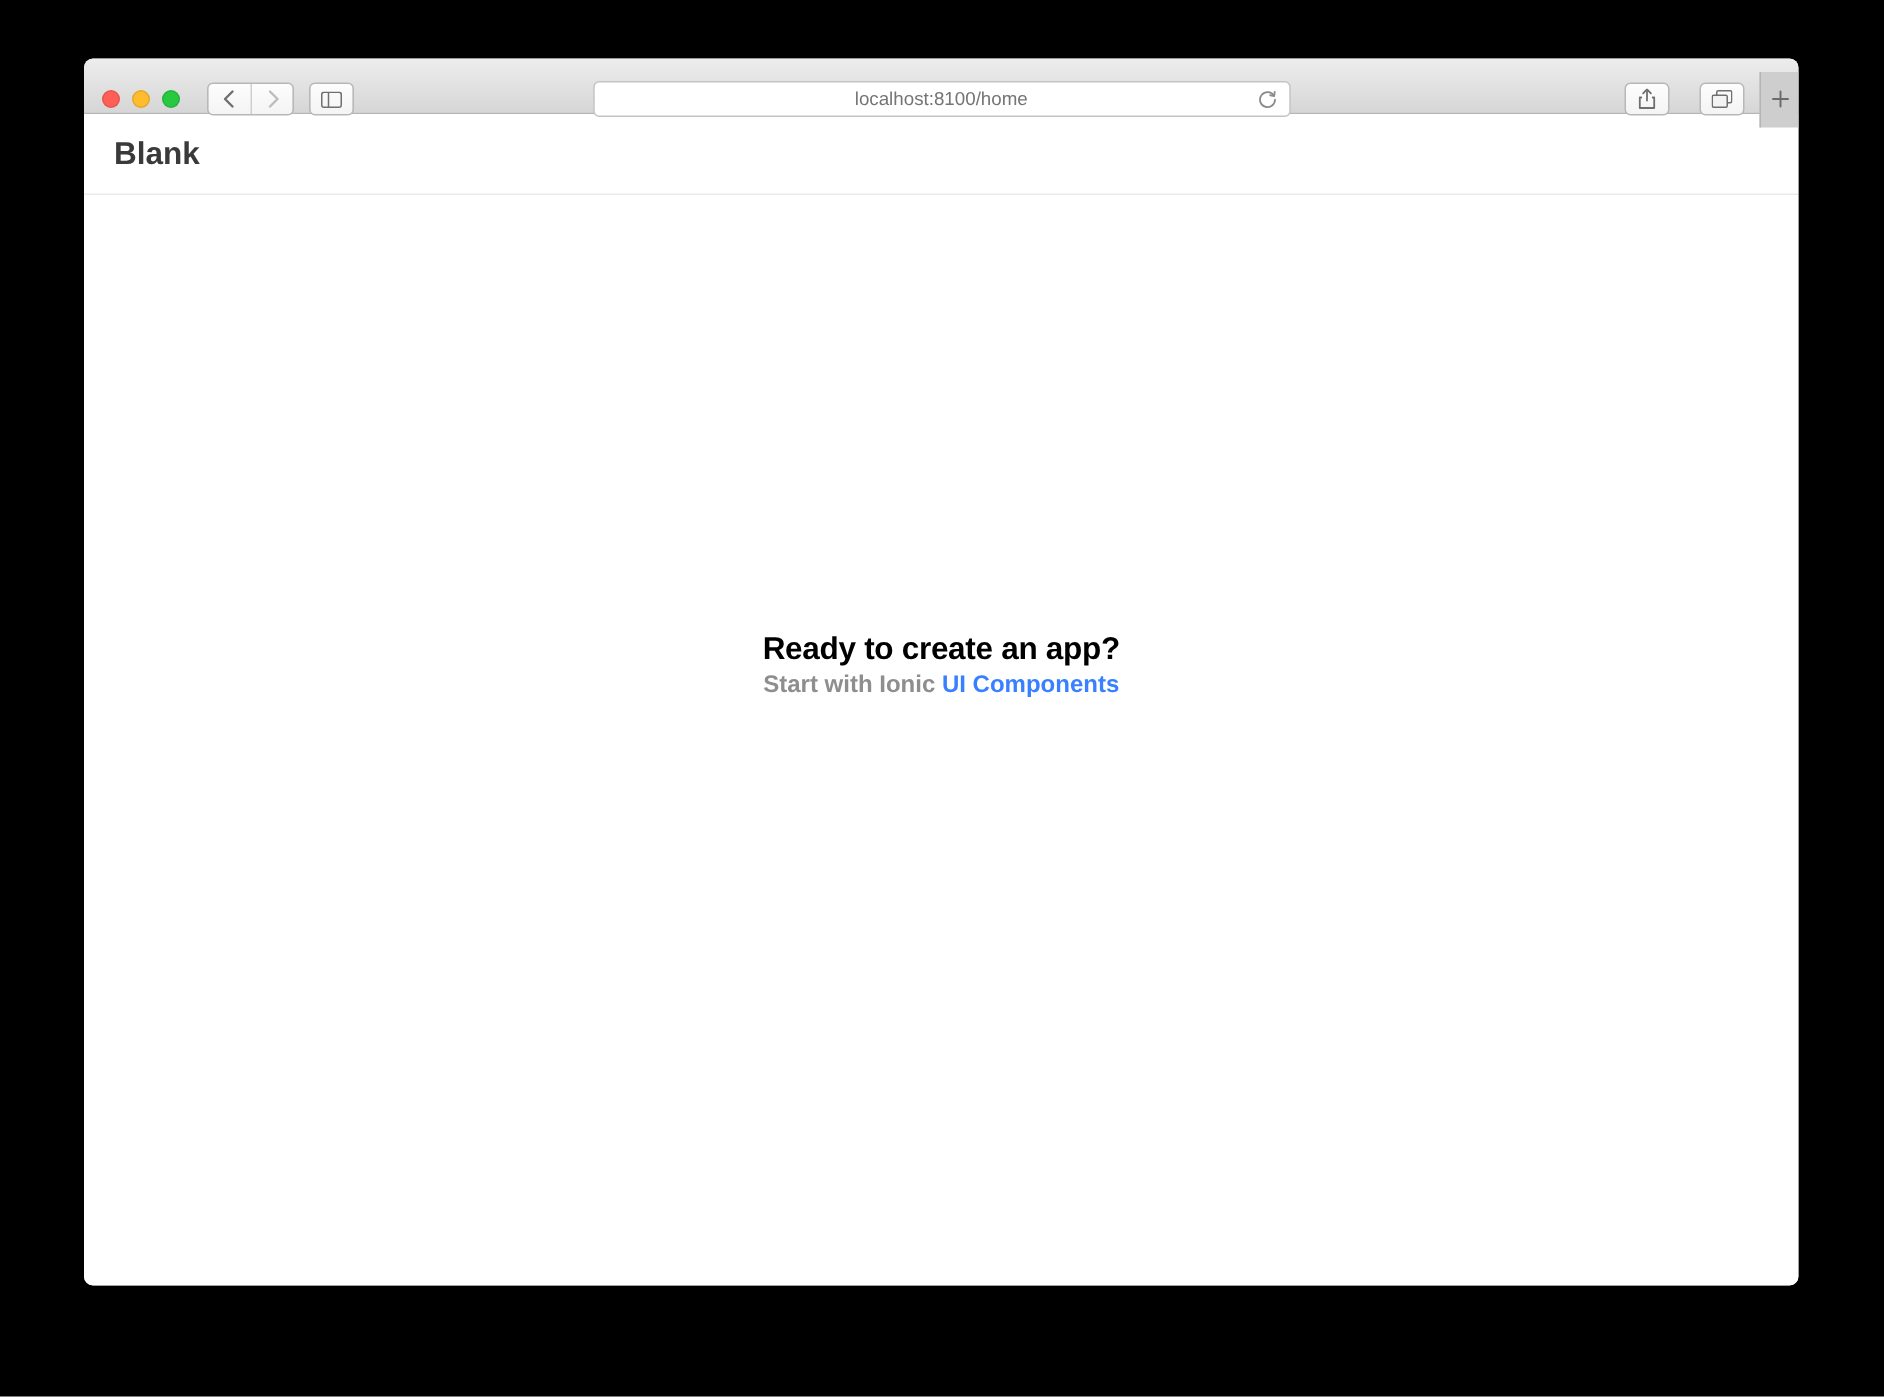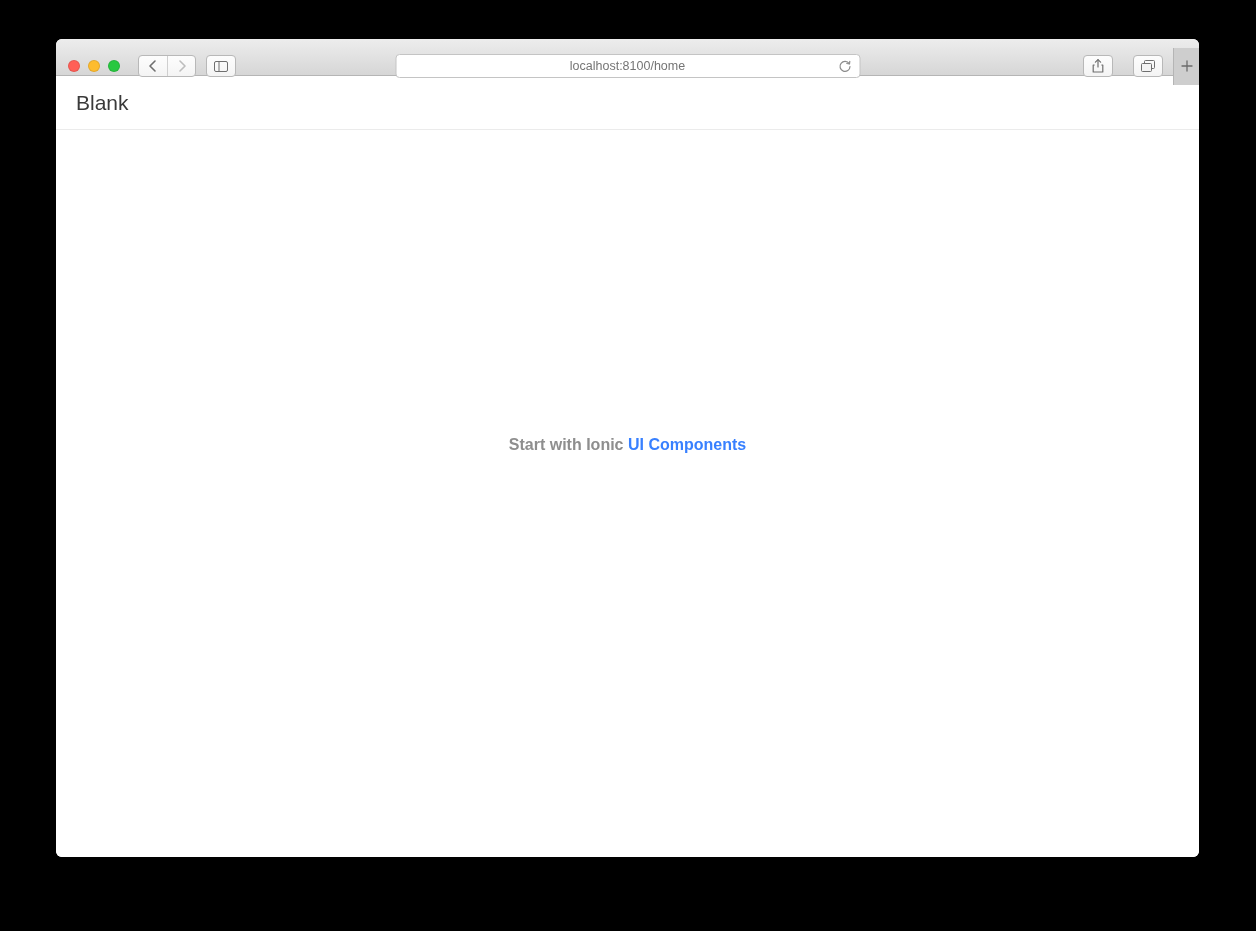--- a/index.html
+++ b/index.html
@@ -129,21 +129,21 @@
       background: #fff;
       border-bottom: 1px solid rgba(0,0,0,0.08);
       box-shadow: 0 1px 0 rgba(0,0,0,0.04);
       display: flex;
       align-items: center;
       padding: 0 20px;
     }
     .page-title {
       font-size: 21px;
       color:#3a3a3a;
-      font-weight: 400;
+      font-weight: 700;
     }
 
     
     .page-content {
       flex: 1;
       background:#fff;
       display: flex;
       align-items: center;
       justify-content: center;
     }
@@ -250,19 +250,20 @@
     </div>
 
   </div>
 
   <div class="page-header">
     <div class="page-title">Blank</div>
   </div>
 
   <div class="page-content">
     <div class="center-block">
+      <h2>Ready to create an app?</h2>
       <p>
         <span>Start with Ionic </span><a href="#">UI Components</a>
       </p>
     </div>
   </div>
 
 </div>
 
 </body></html>

